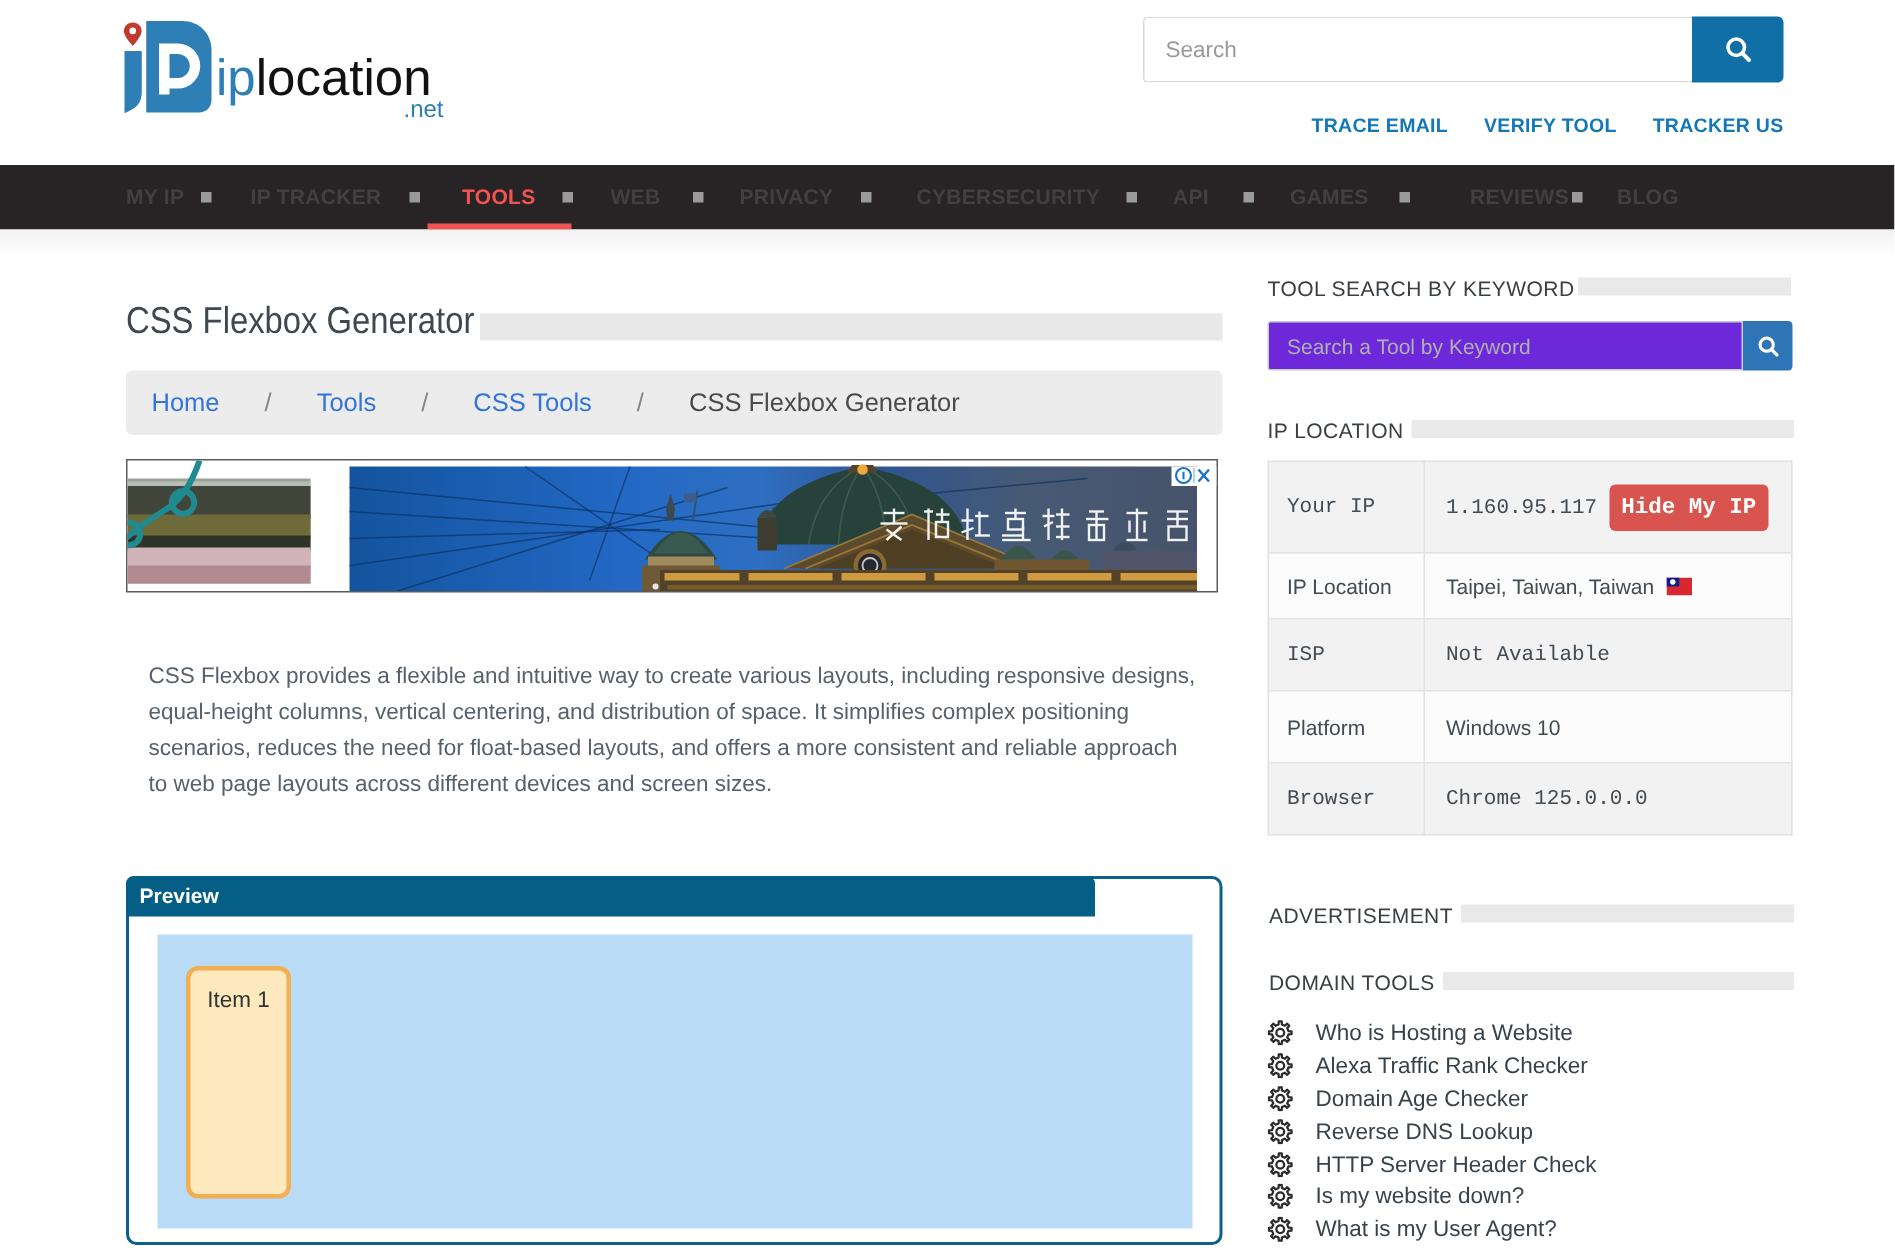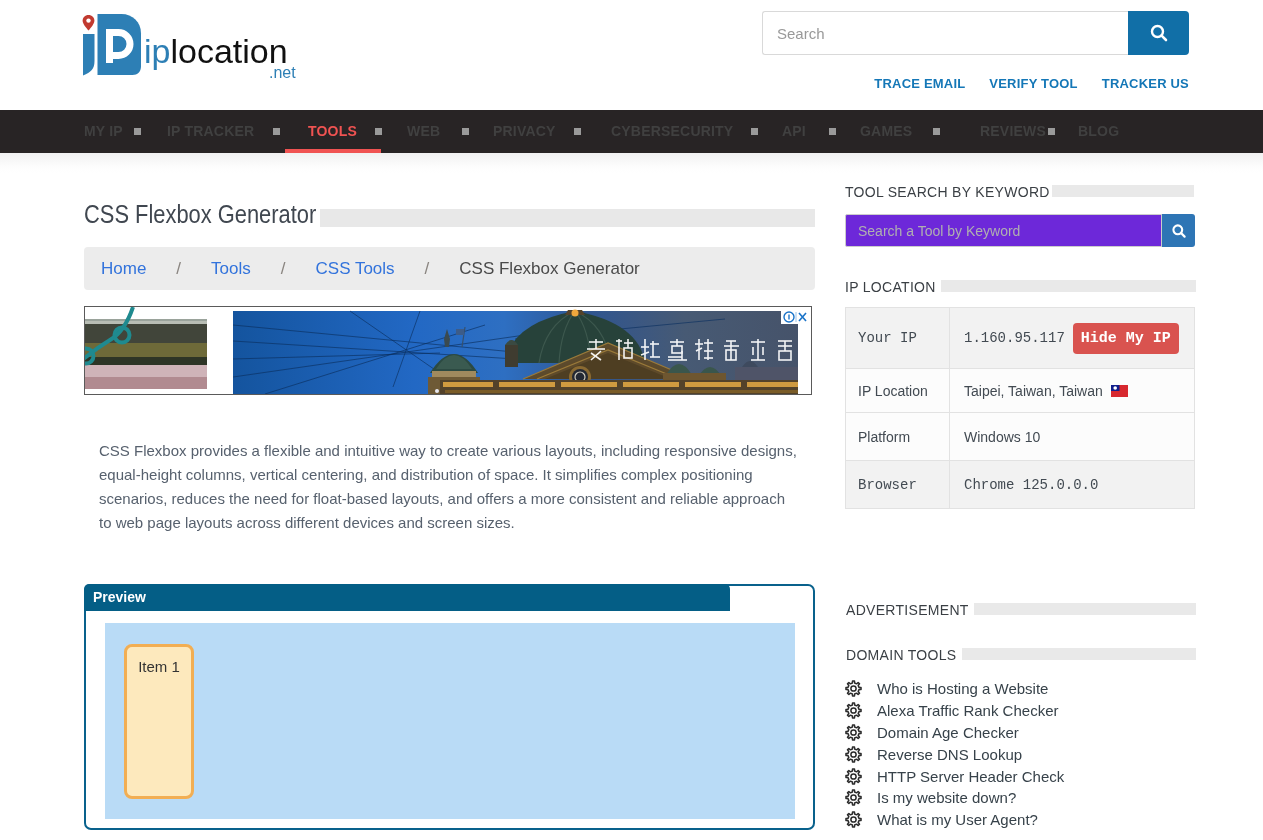--- a/index.html
+++ b/index.html
@@ -293,20 +293,24 @@
         <td>1.160.95.117<span id="hide-btn">Hide My IP</span></td>
       </tr>
 <tr class="even" style="height:44px;">
         <td class="lbl">IP Location</td>
         <td>Taipei, Taiwan, Taiwan&nbsp;&nbsp;<svg width="17" height="12" viewBox="0 0 17 12" style="vertical-align:-1px;">
             <rect width="17" height="12" fill="#d7282f"></rect>
             <rect width="8.5" height="6" fill="#101e8c"></rect>
             <circle cx="4.2" cy="3" r="1.8" fill="#fff"></circle>
           </svg></td>
       </tr>
+<tr class="odd" style="height:48px;">
+        <td class="lbl">ISP</td>
+        <td>Not Available</td>
+      </tr>
 <tr class="even" style="height:48px;">
         <td class="lbl">Platform</td>
         <td>Windows 10</td>
       </tr>
 <tr class="odd" style="height:48px;">
         <td class="lbl">Browser</td>
         <td>Chrome 125.0.0.0</td>
       </tr>
 </tbody>
   </table>

